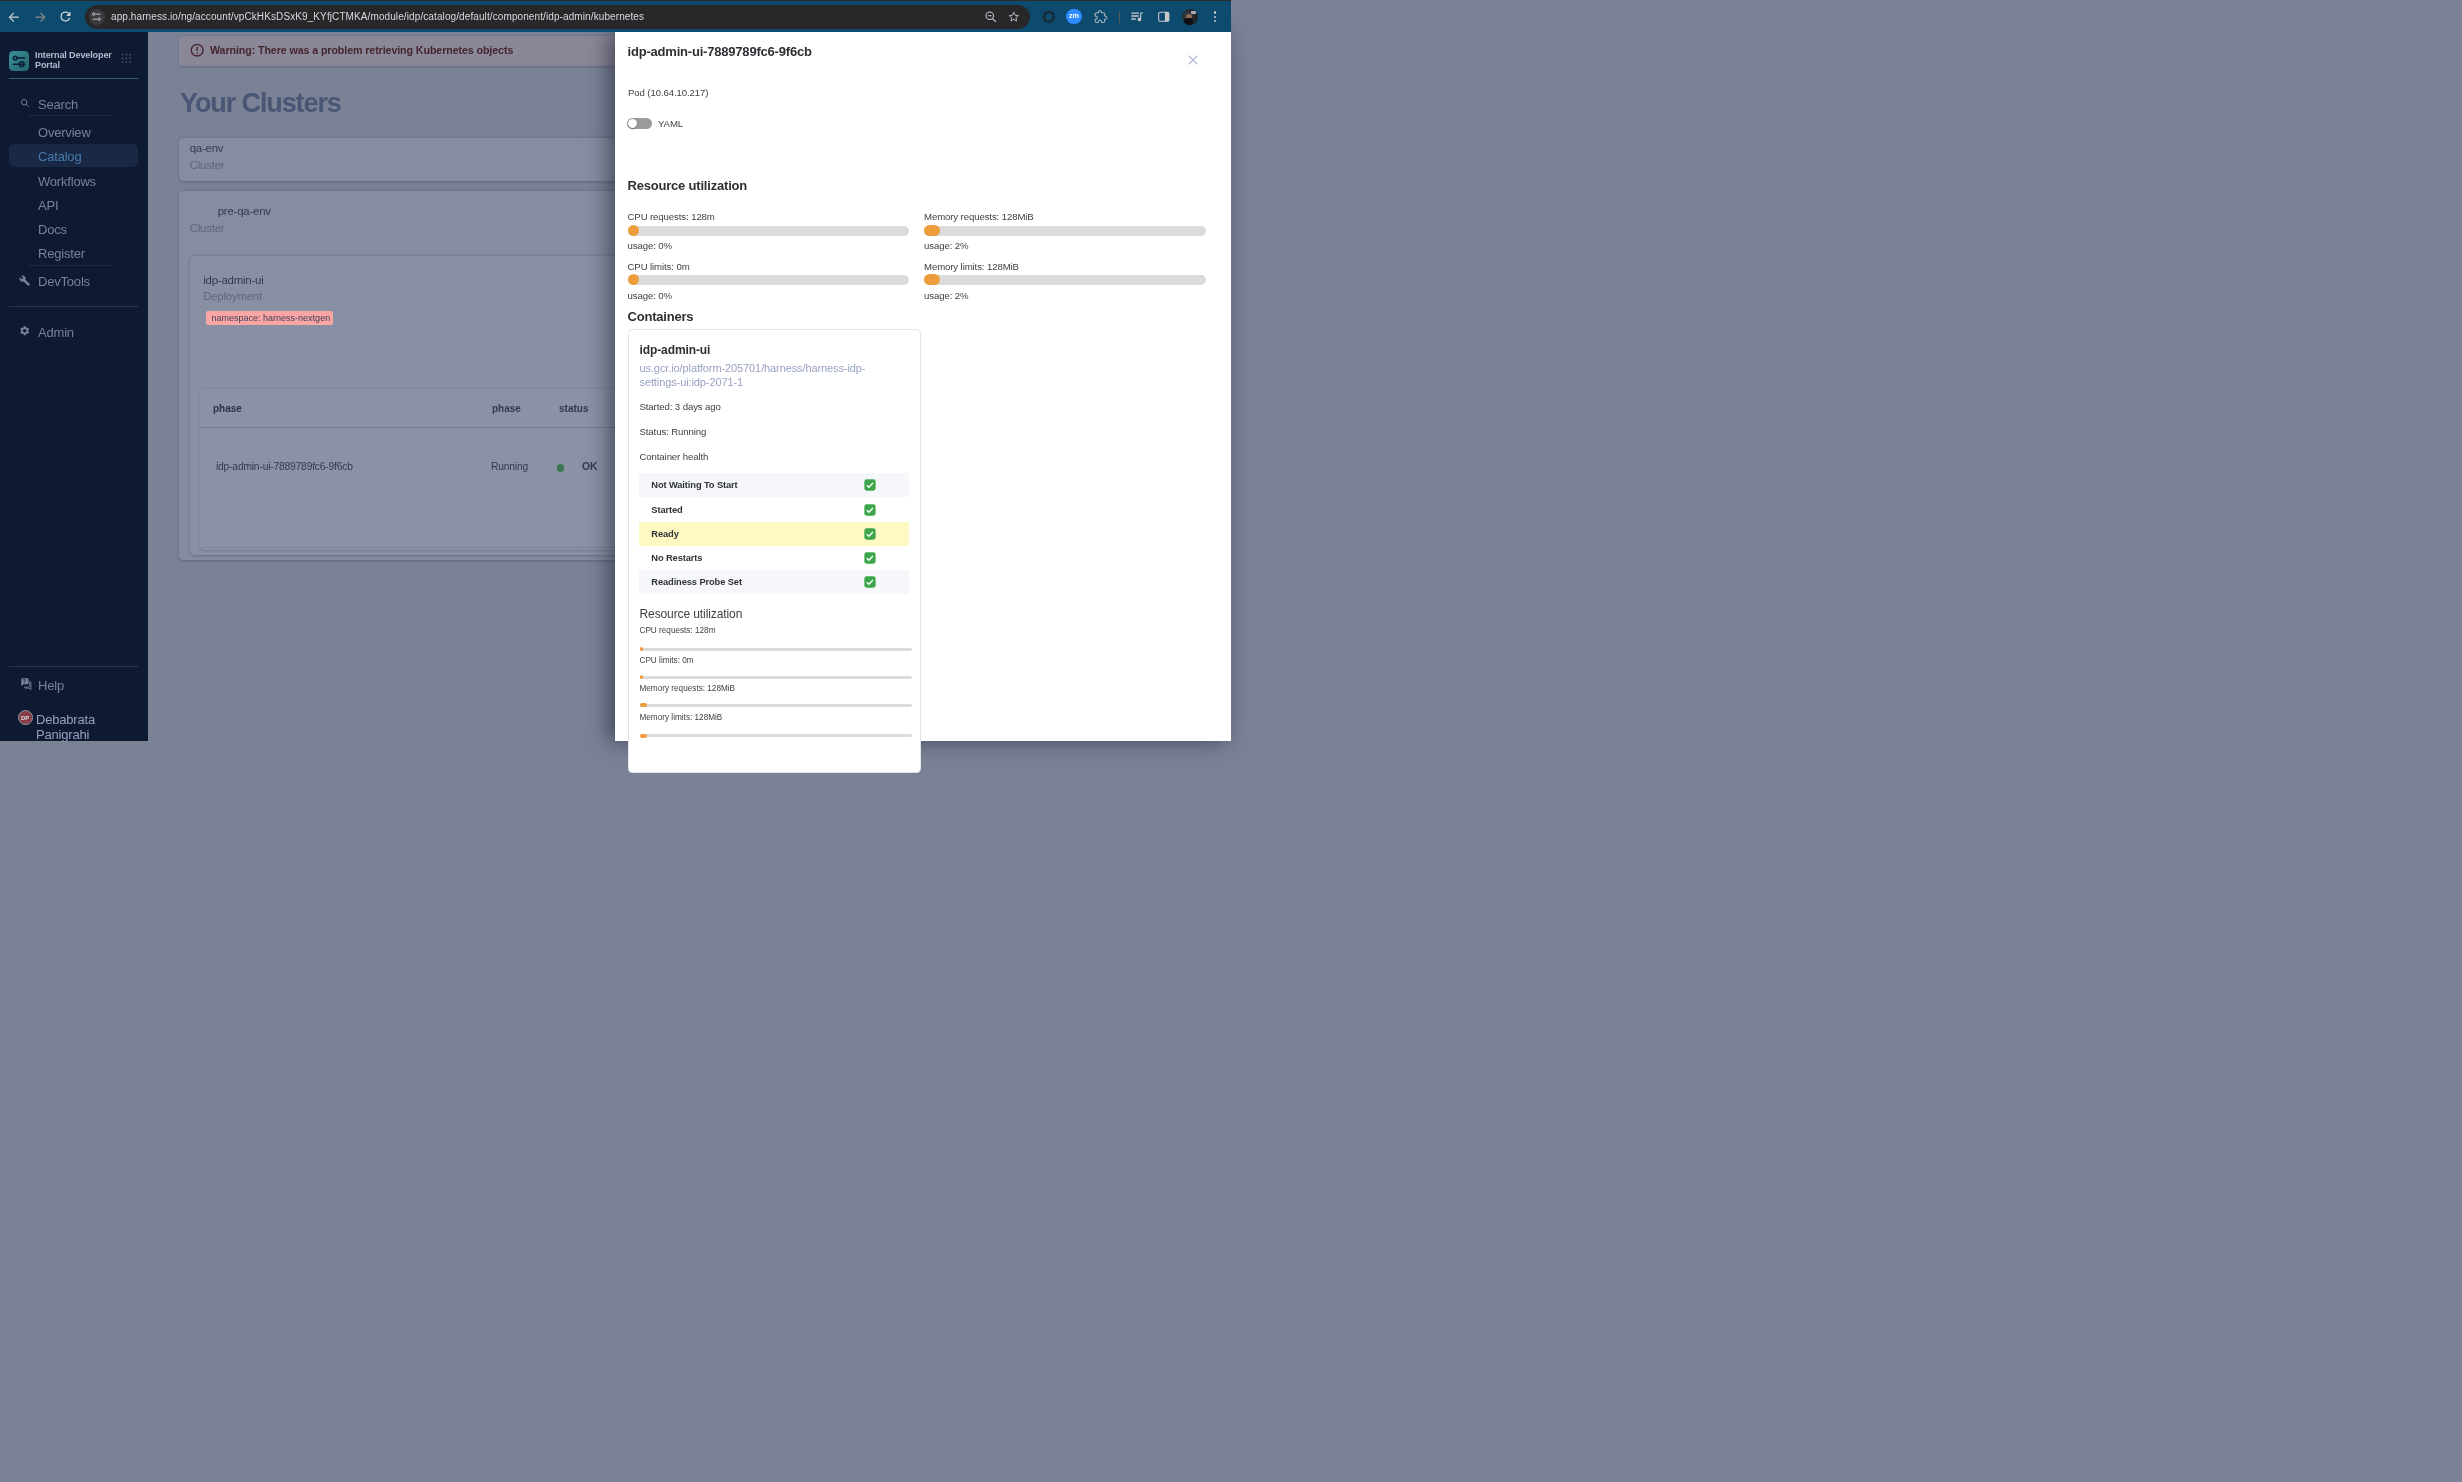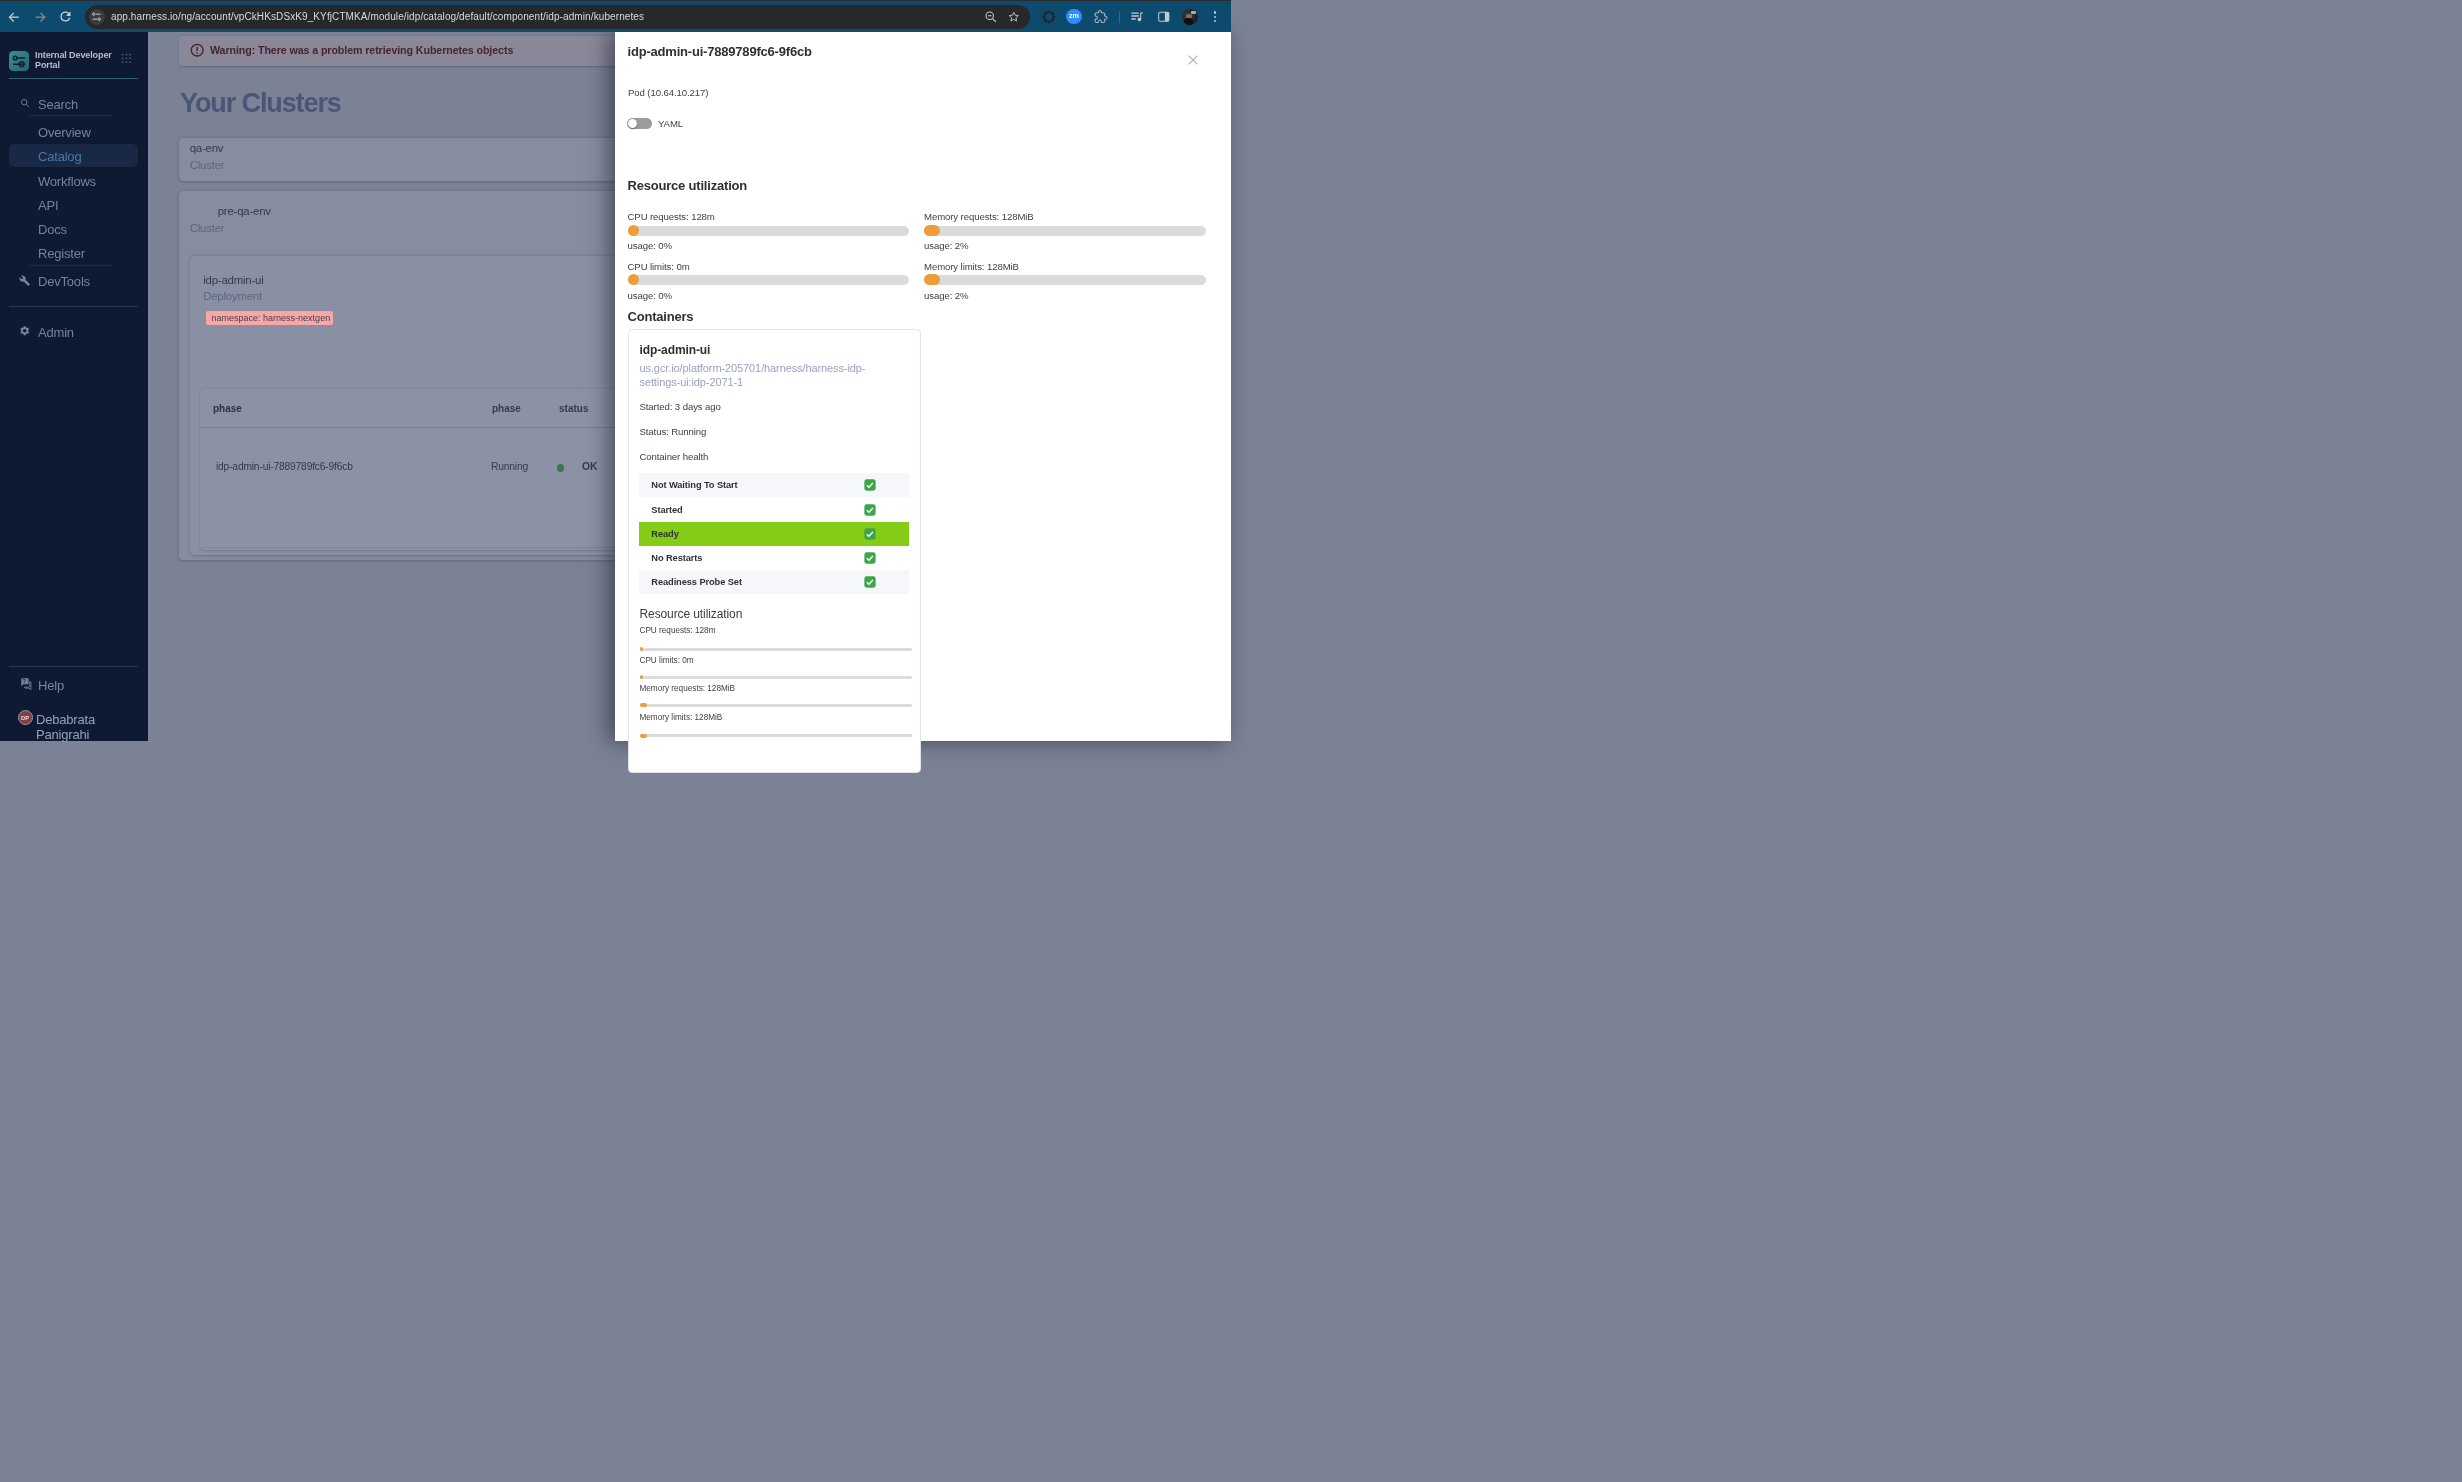--- a/index.html
+++ b/index.html
@@ -304,21 +304,21 @@
           <path d="M4 8.7l3 3 5.6-6" fill="none" stroke="#fff" stroke-width="2"></path>
         </svg>
       </div>
     <div class="hrow" style="top:168px;">
         <div class="ht">Started</div>
         <svg style="position:absolute;left:225px;top:6px;" width="12" height="12" viewBox="0 0 17 17">
           <rect x="0.5" y="0.5" width="16" height="16" rx="3.5" fill="#3DA64A"></rect>
           <path d="M4 8.7l3 3 5.6-6" fill="none" stroke="#fff" stroke-width="2"></path>
         </svg>
       </div>
-    <div class="hrow" style="top:192px;background:#84cc16;">
+    <div class="hrow" style="top:192px;background:#fef9c3;">
         <div class="ht">Ready</div>
         <svg style="position:absolute;left:225px;top:6px;" width="12" height="12" viewBox="0 0 17 17">
           <rect x="0.5" y="0.5" width="16" height="16" rx="3.5" fill="#3DA64A"></rect>
           <path d="M4 8.7l3 3 5.6-6" fill="none" stroke="#fff" stroke-width="2"></path>
         </svg>
       </div>
     <div class="hrow" style="top:216px;">
         <div class="ht">No Restarts</div>
         <svg style="position:absolute;left:225px;top:6px;" width="12" height="12" viewBox="0 0 17 17">
           <rect x="0.5" y="0.5" width="16" height="16" rx="3.5" fill="#3DA64A"></rect>

